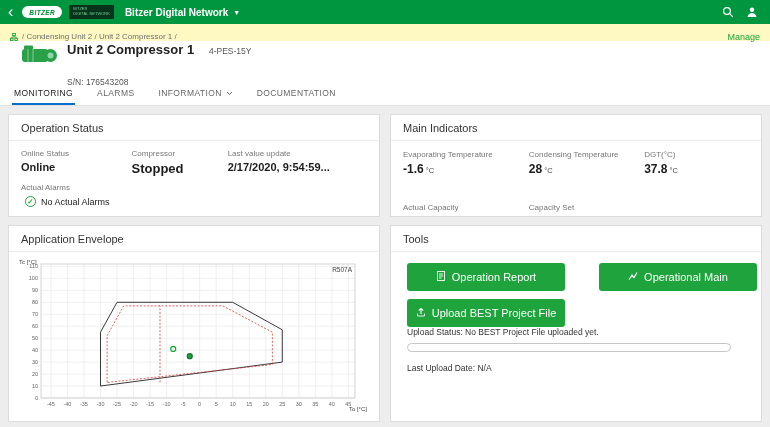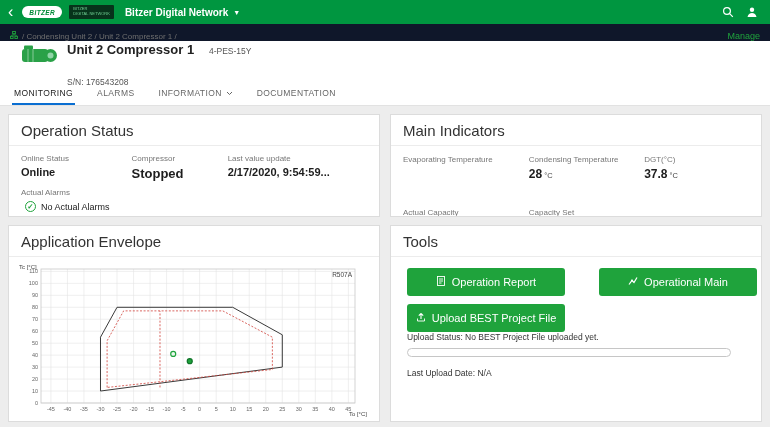--- a/index.html
+++ b/index.html
@@ -10,39 +10,39 @@
   .topbar{height:24px;background:#009640;display:flex;align-items:center;padding:0 8px;gap:7px}
   .back{color:#fff;font-size:16px;line-height:20px;cursor:pointer;margin-right:2px}
   .logo-oval{background:#fff;border-radius:9px;color:#008a37;font-size:6.5px;font-weight:bold;font-style:italic;padding:2.5px 7px;letter-spacing:.4px}
   .logo-badge{background:#07331b;color:#6fce92;font-size:4px;line-height:1.2;padding:2px 4px;border-radius:1px;text-align:left}
   .app-title{background:none;border:none;color:#fff;font-weight:bold;font-size:10px;display:flex;align-items:center;gap:5px;cursor:pointer;font-family:inherit;margin-left:4px}
   .caret{font-size:7px}
   .topbar-right{margin-left:auto;display:flex;align-items:center;gap:12px;padding-right:4px}
   .tb-icon{cursor:pointer;display:flex;align-items:center}
 
   
-  .breadcrumb-row{height:17px;background:#0f172a;display:flex;align-items:flex-end;gap:4px;padding:0 10px}
+  .breadcrumb-row{height:17px;background:#fef9c3;display:flex;align-items:flex-start;gap:4px;padding:8px 10px}
   .bc-path{font-size:8px;color:#6f6f6f}
   .manage{margin-left:auto;color:#1fa33c;font-size:9px;cursor:pointer;text-decoration:none}
 
   
   .device-header{background:#fff;display:flex;align-items:flex-start;gap:9px;padding:1px 20px;height:42px}
   .device-title{font-size:13px;font-weight:bold;color:#222}
   .device-model{font-size:8.5px;color:#555;margin-left:12px}
   .device-serial{font-size:8.5px;color:#555;margin-top:20px}
 
   
   .tabs{background:#fff;display:flex;gap:20px;padding:0 12px;border-bottom:1px solid #e2e2e2;height:23px;align-items:flex-end}
   .tab{font-size:8.5px;color:#666;letter-spacing:.4px;padding:4px 2px 5px;cursor:pointer;display:flex;align-items:flex-start;gap:4px;border-bottom:2px solid transparent}
   .tab.active{color:#222;border-bottom-color:#0a6ed1}
 
   
   .content{background:#ededed;height:321px;padding:8px;display:grid;grid-template-columns:1fr 1fr;grid-template-rows:103px 197px;gap:8px 10px}
   .card{background:#fff;border:1px solid #dcdcdc;overflow:hidden}
-  .card-title{font-size:15px;font-weight:normal;color:#333;padding:7px 12px 6px;border-bottom:1px solid #ececec}
+  .card-title{font-size:11px;font-weight:normal;color:#333;padding:7px 12px 6px;border-bottom:1px solid #ececec}
 
   
   .os-body{padding:8px 12px 0}
   .os-grid{display:grid;grid-template-columns:1.15fr 1fr 1.45fr}
   .lbl{font-size:8px;color:#777;margin-bottom:3px}
   .val{font-weight:bold;font-size:11px;color:#1d1d1d}
   .val.big{font-size:13px}
   .alarm-block{margin-top:7px}
   .alarm-row{display:flex;align-items:center;gap:5px;margin-top:4px;padding-left:4px}
   .check-icon{width:11px;height:11px;border:1.2px solid #1fa33c;border-radius:50%;color:#1fa33c;font-size:7.5px;line-height:9px;text-align:center;font-weight:bold}
@@ -172,20 +172,21 @@
         </div>
       </div>
     </div>
   </section>
 
   <section class="card">
     <h2 class="card-title">Main Indicators</h2>
     <div class="mi-grid">
       <div>
         <div class="lbl">Evaporating Temperature</div>
+        <div><span class="num">-1.6</span><span class="unit">°C</span></div>
       </div>
       <div>
         <div class="lbl">Condensing Temperature</div>
         <div><span class="num">28</span><span class="unit">°C</span></div>
       </div>
       <div>
         <div class="lbl">DGT(°C)</div>
         <div><span class="num">37.8</span><span class="unit">°C</span></div>
       </div>
       <div>

